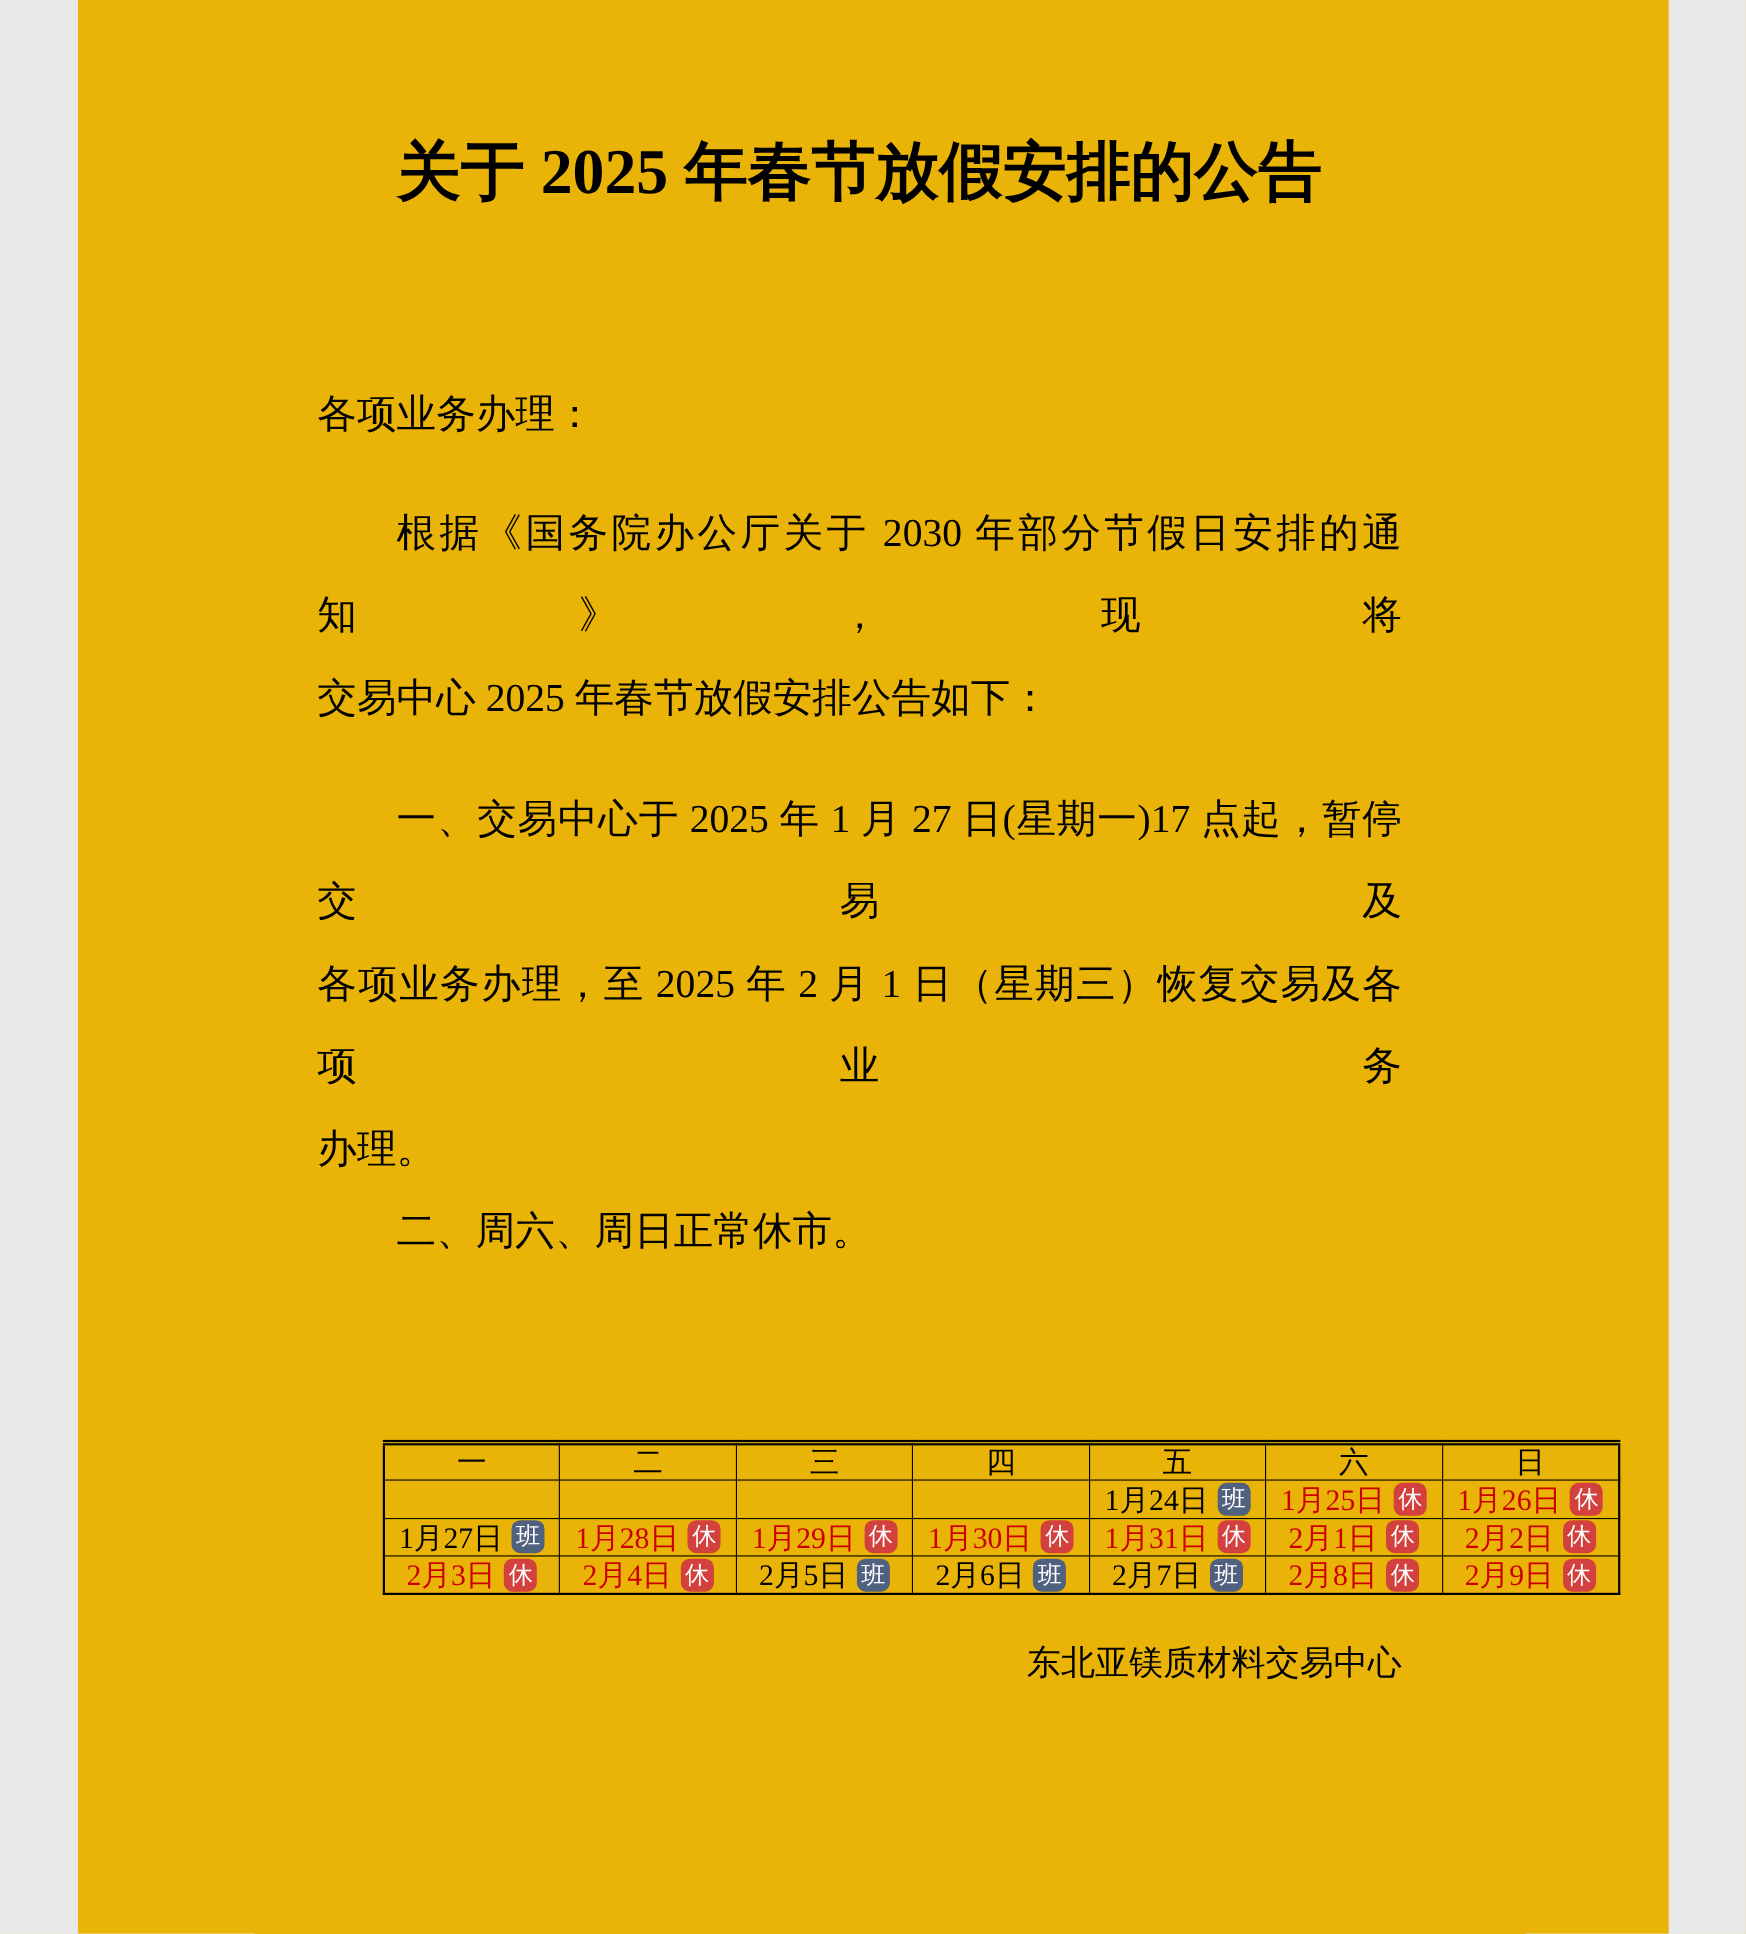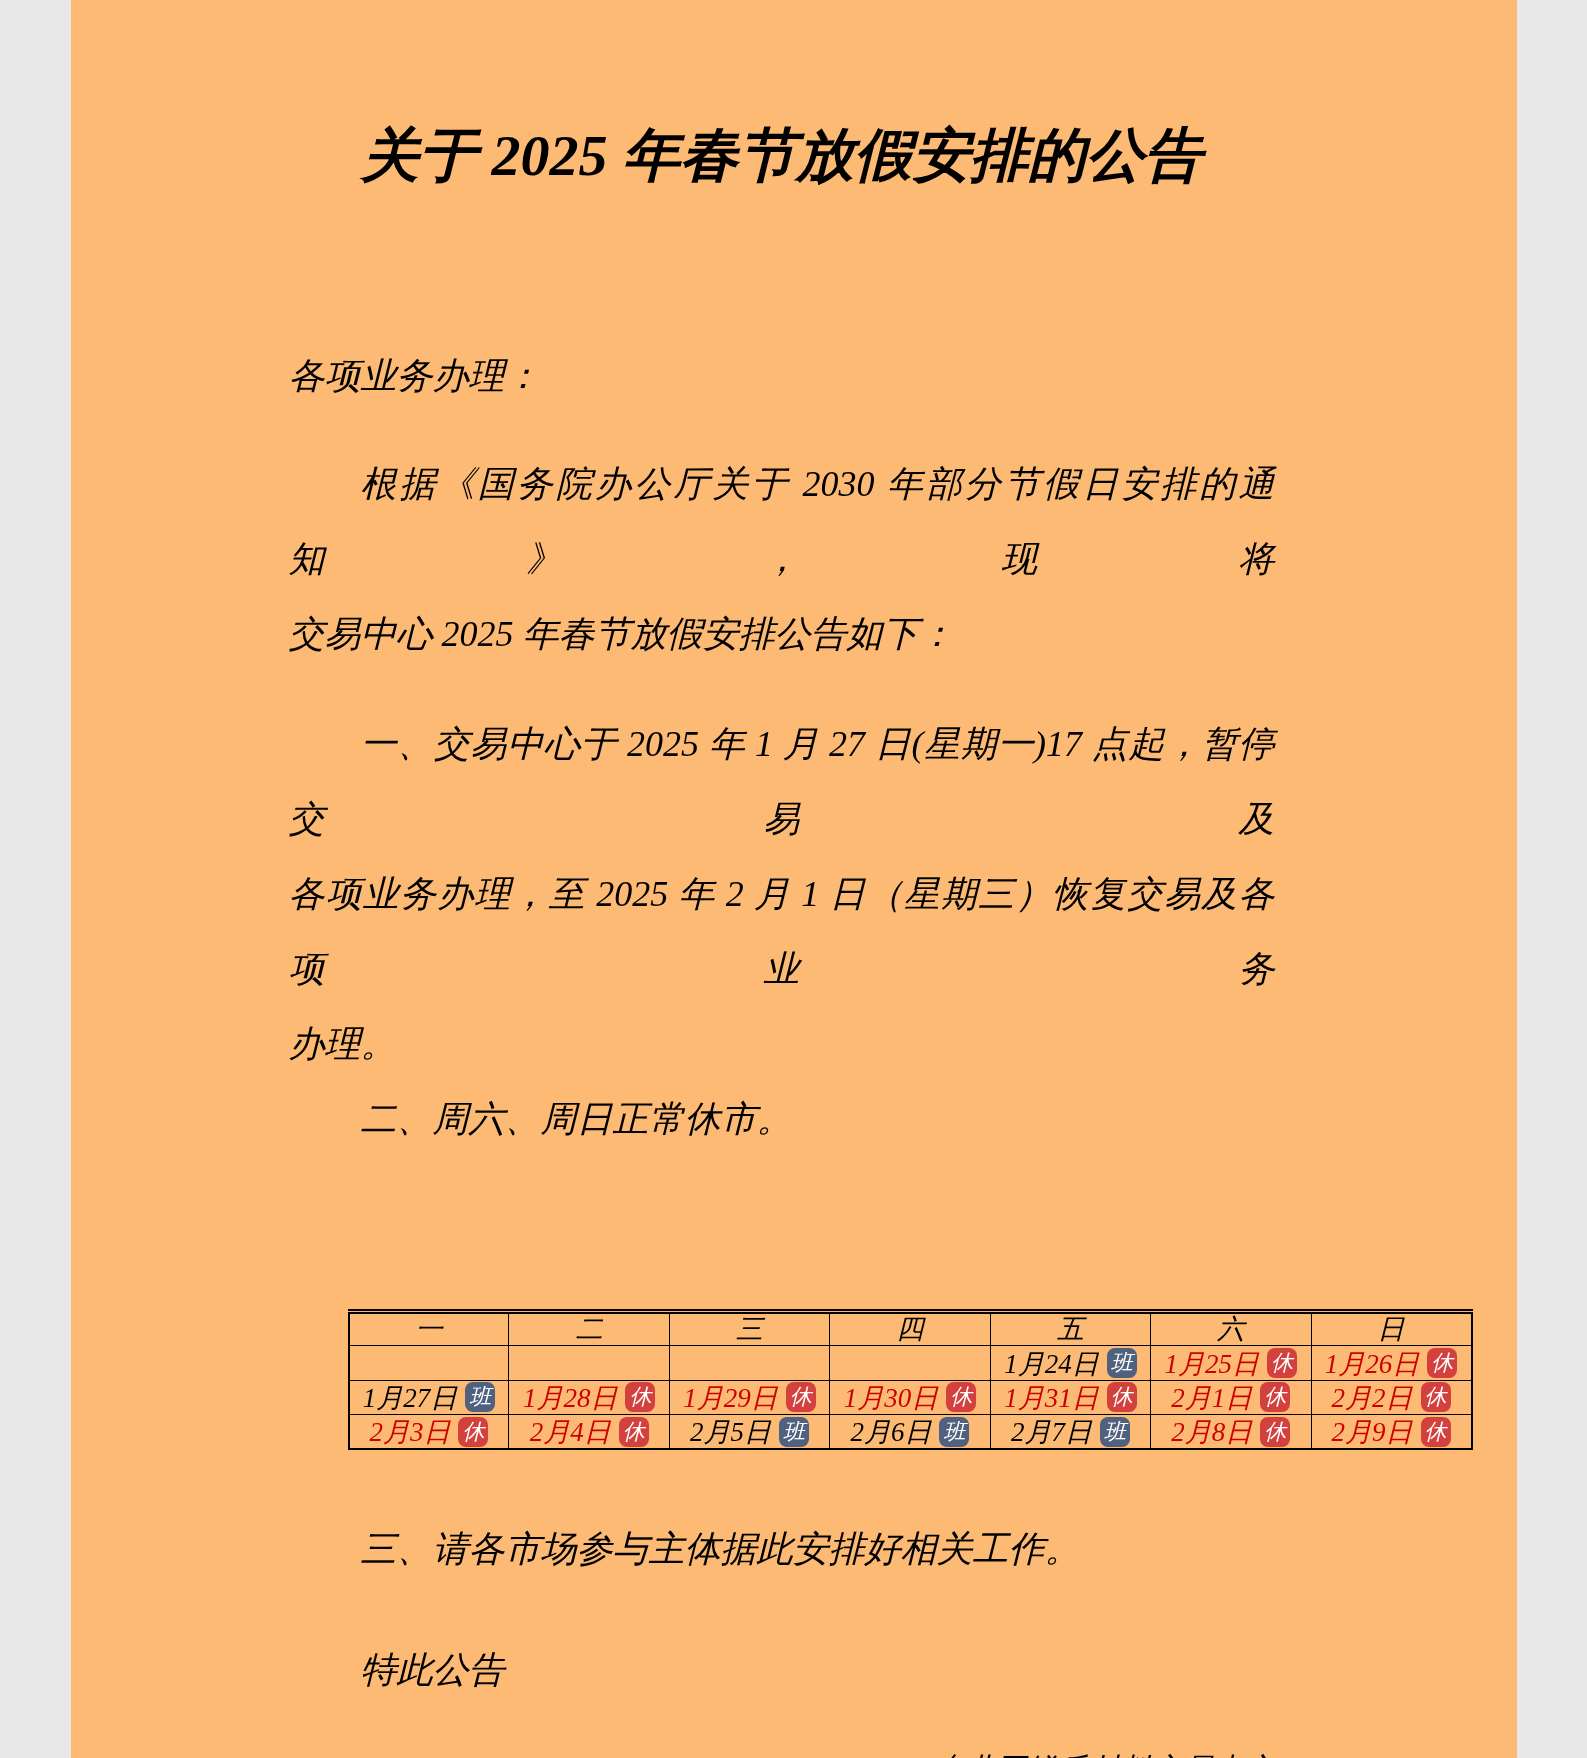--- a/index.html
+++ b/index.html
@@ -1,24 +1,23 @@
 <!DOCTYPE html>
 <html><head>
 <meta charset="utf-8">
 <style>
   html,body { margin:0; padding:0; background:#e8e8e8; }
   .page {
     position:relative;
     width:1446px; height:1758px;
     margin:0 auto;
-    background:#fdba74;
+    background:#eab308;
     color:#000;
     font-family:"Liberation Serif","DejaVu Serif",serif;
     overflow:hidden;
-    font-style:italic;
   }
   .content { padding:118px 242px 0 218px; }
 
   .doc-title {
     font-size:58px;
     font-weight:bold;
     text-align:center;
     line-height:1.3;
     margin:0 0 146px 0;
     white-space:nowrap;
@@ -140,27 +139,19 @@
               <td><span class="cell-date" style="color: rgb(0, 0, 0);">2月5日</span><span class="day-badge" style="background: rgb(80, 96, 127);">班</span></td>
               <td><span class="cell-date" style="color: rgb(0, 0, 0);">2月6日</span><span class="day-badge" style="background: rgb(80, 96, 127);">班</span></td>
               <td><span class="cell-date" style="color: rgb(0, 0, 0);">2月7日</span><span class="day-badge" style="background: rgb(80, 96, 127);">班</span></td>
               <td><span class="cell-date" style="color: rgb(204, 0, 0);">2月8日</span><span class="day-badge" style="background: rgb(210, 65, 62);">休</span></td>
               <td><span class="cell-date" style="color: rgb(204, 0, 0);">2月9日</span><span class="day-badge" style="background: rgb(210, 65, 62);">休</span></td>
             </tr>
           </tbody>
       </table>
     </div>
 
-    <div id="paras-after">
-        <div class="para para-item-3">
-          <div class="line ind">三、请各市场参与主体据此安排好相关工作。</div>
-        </div>
-        <div class="para para-closing">
-          <div class="line ind">特此公告</div>
-        </div>
-      </div>
 
     <div class="signature">
       <div>东北亚镁质材料交易中心</div>
     </div>
 
   </div>
 </div>
 
 </body></html>

